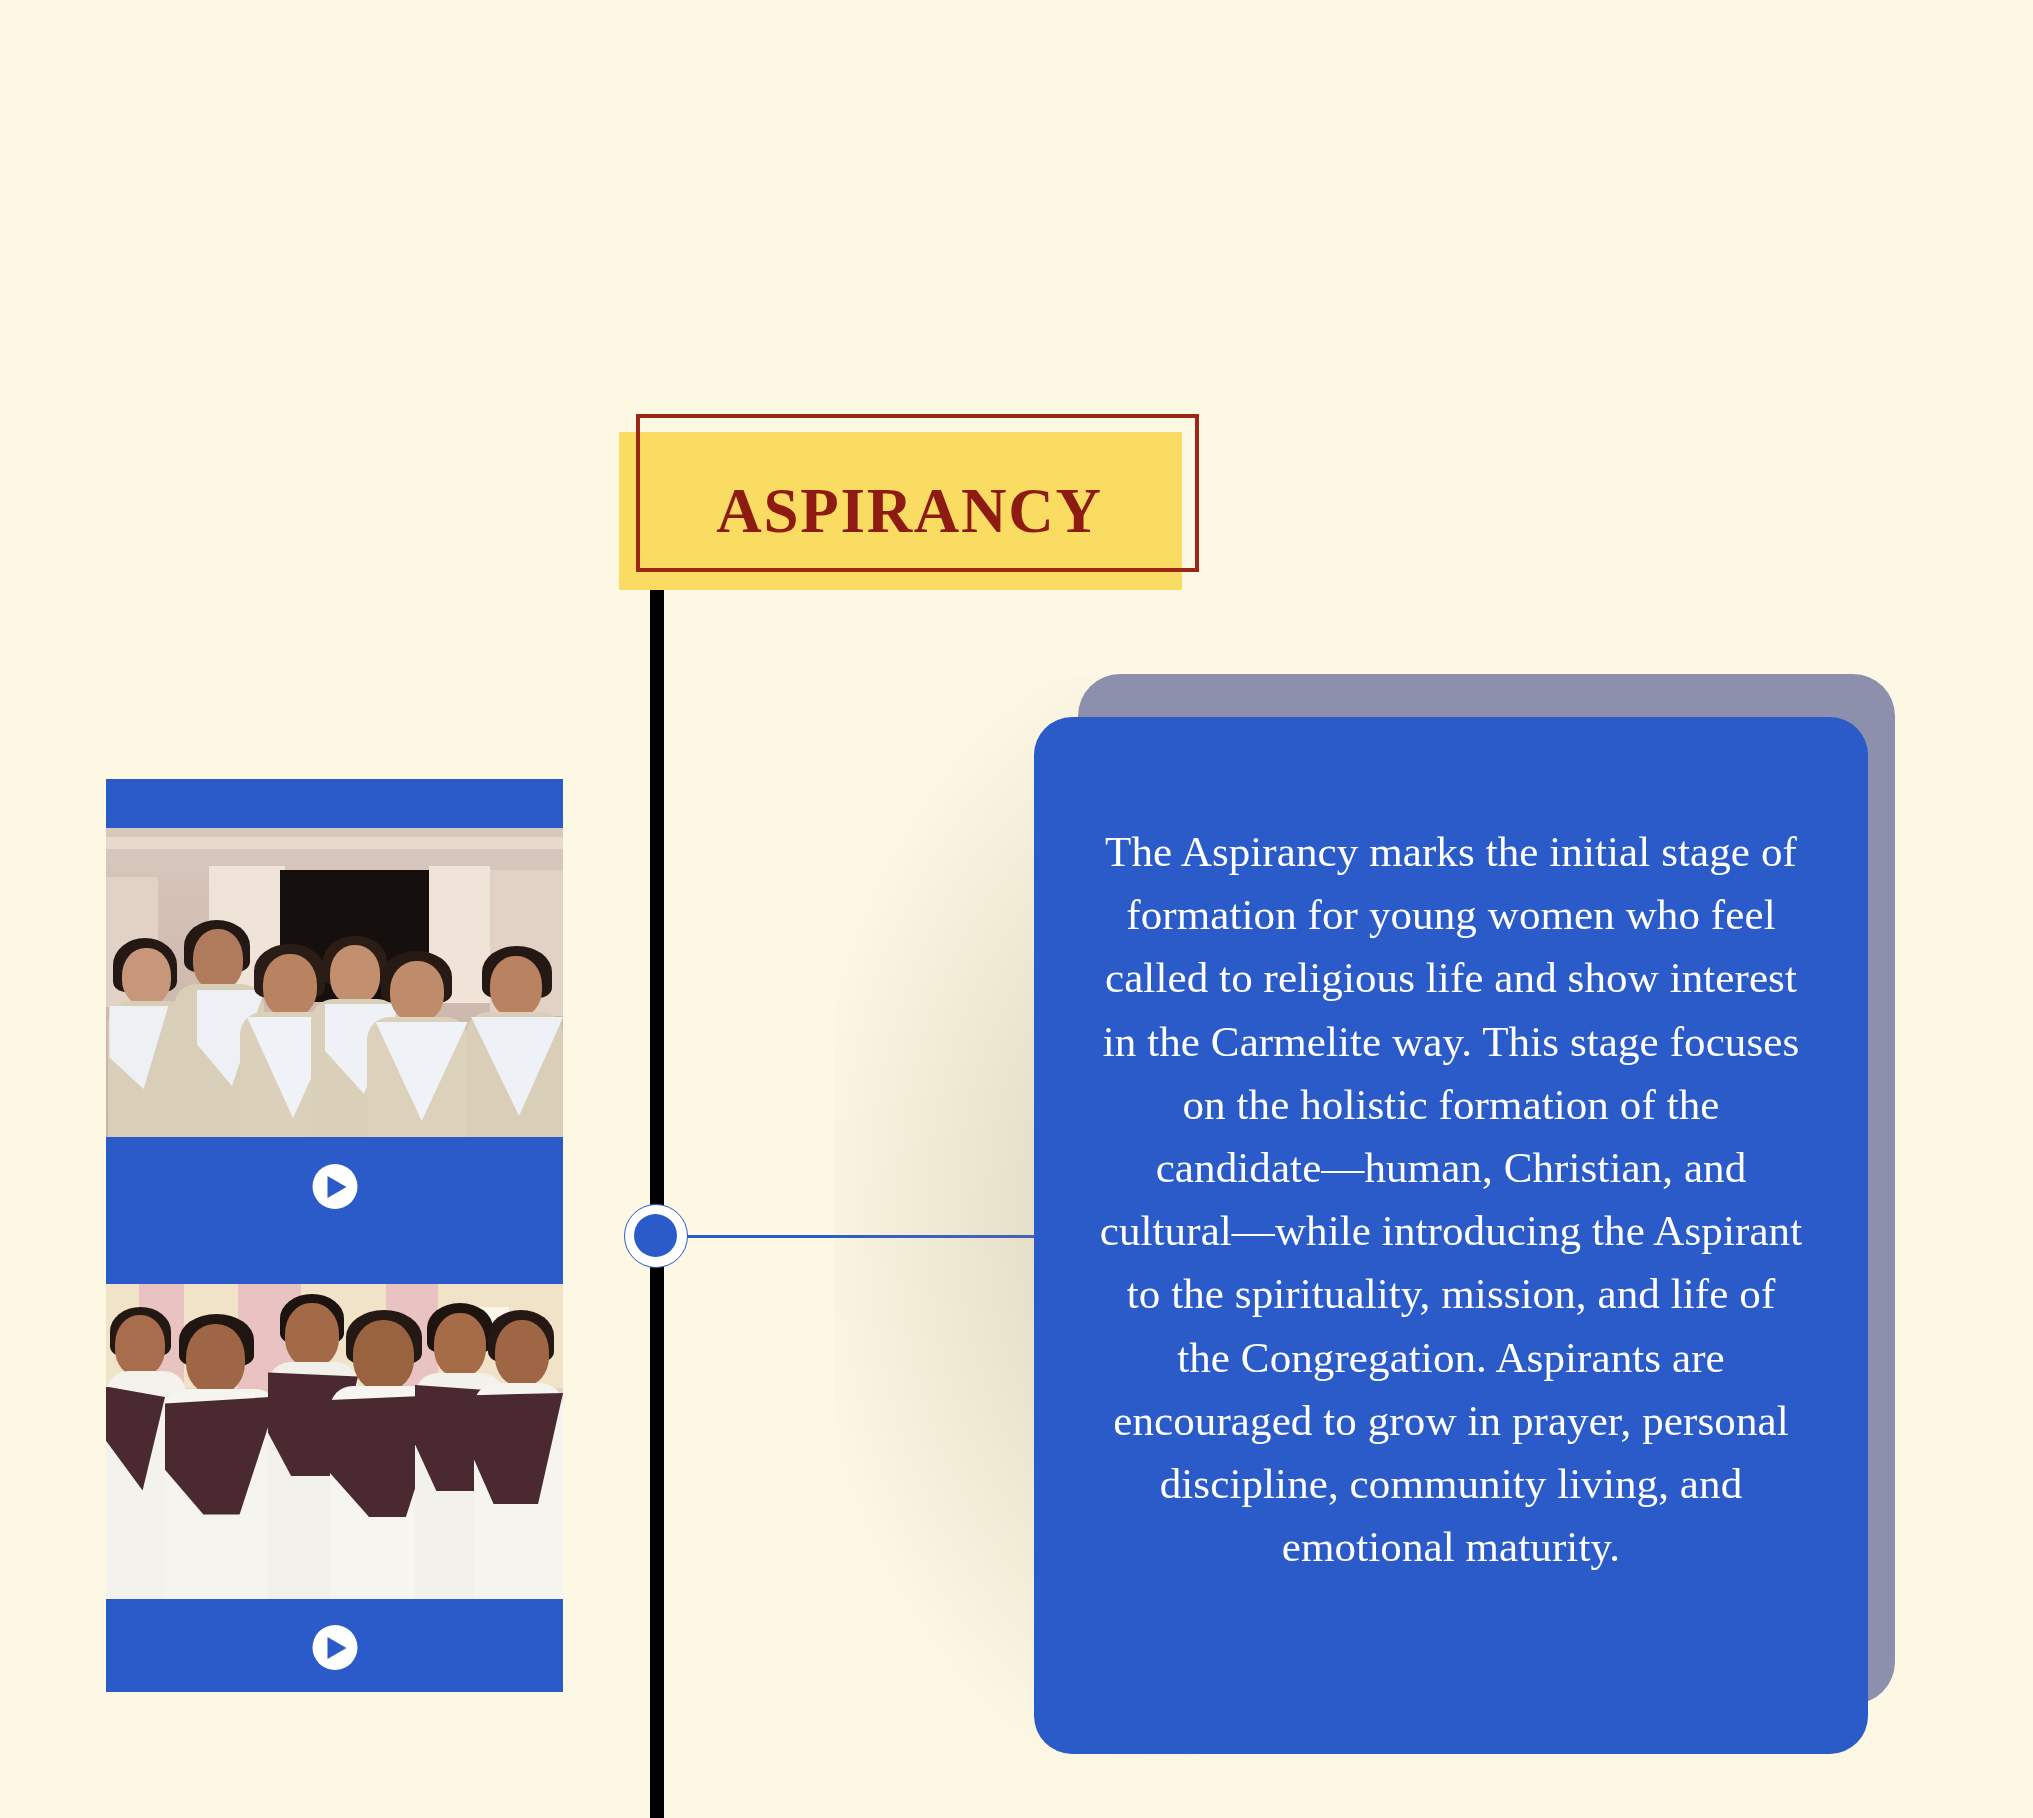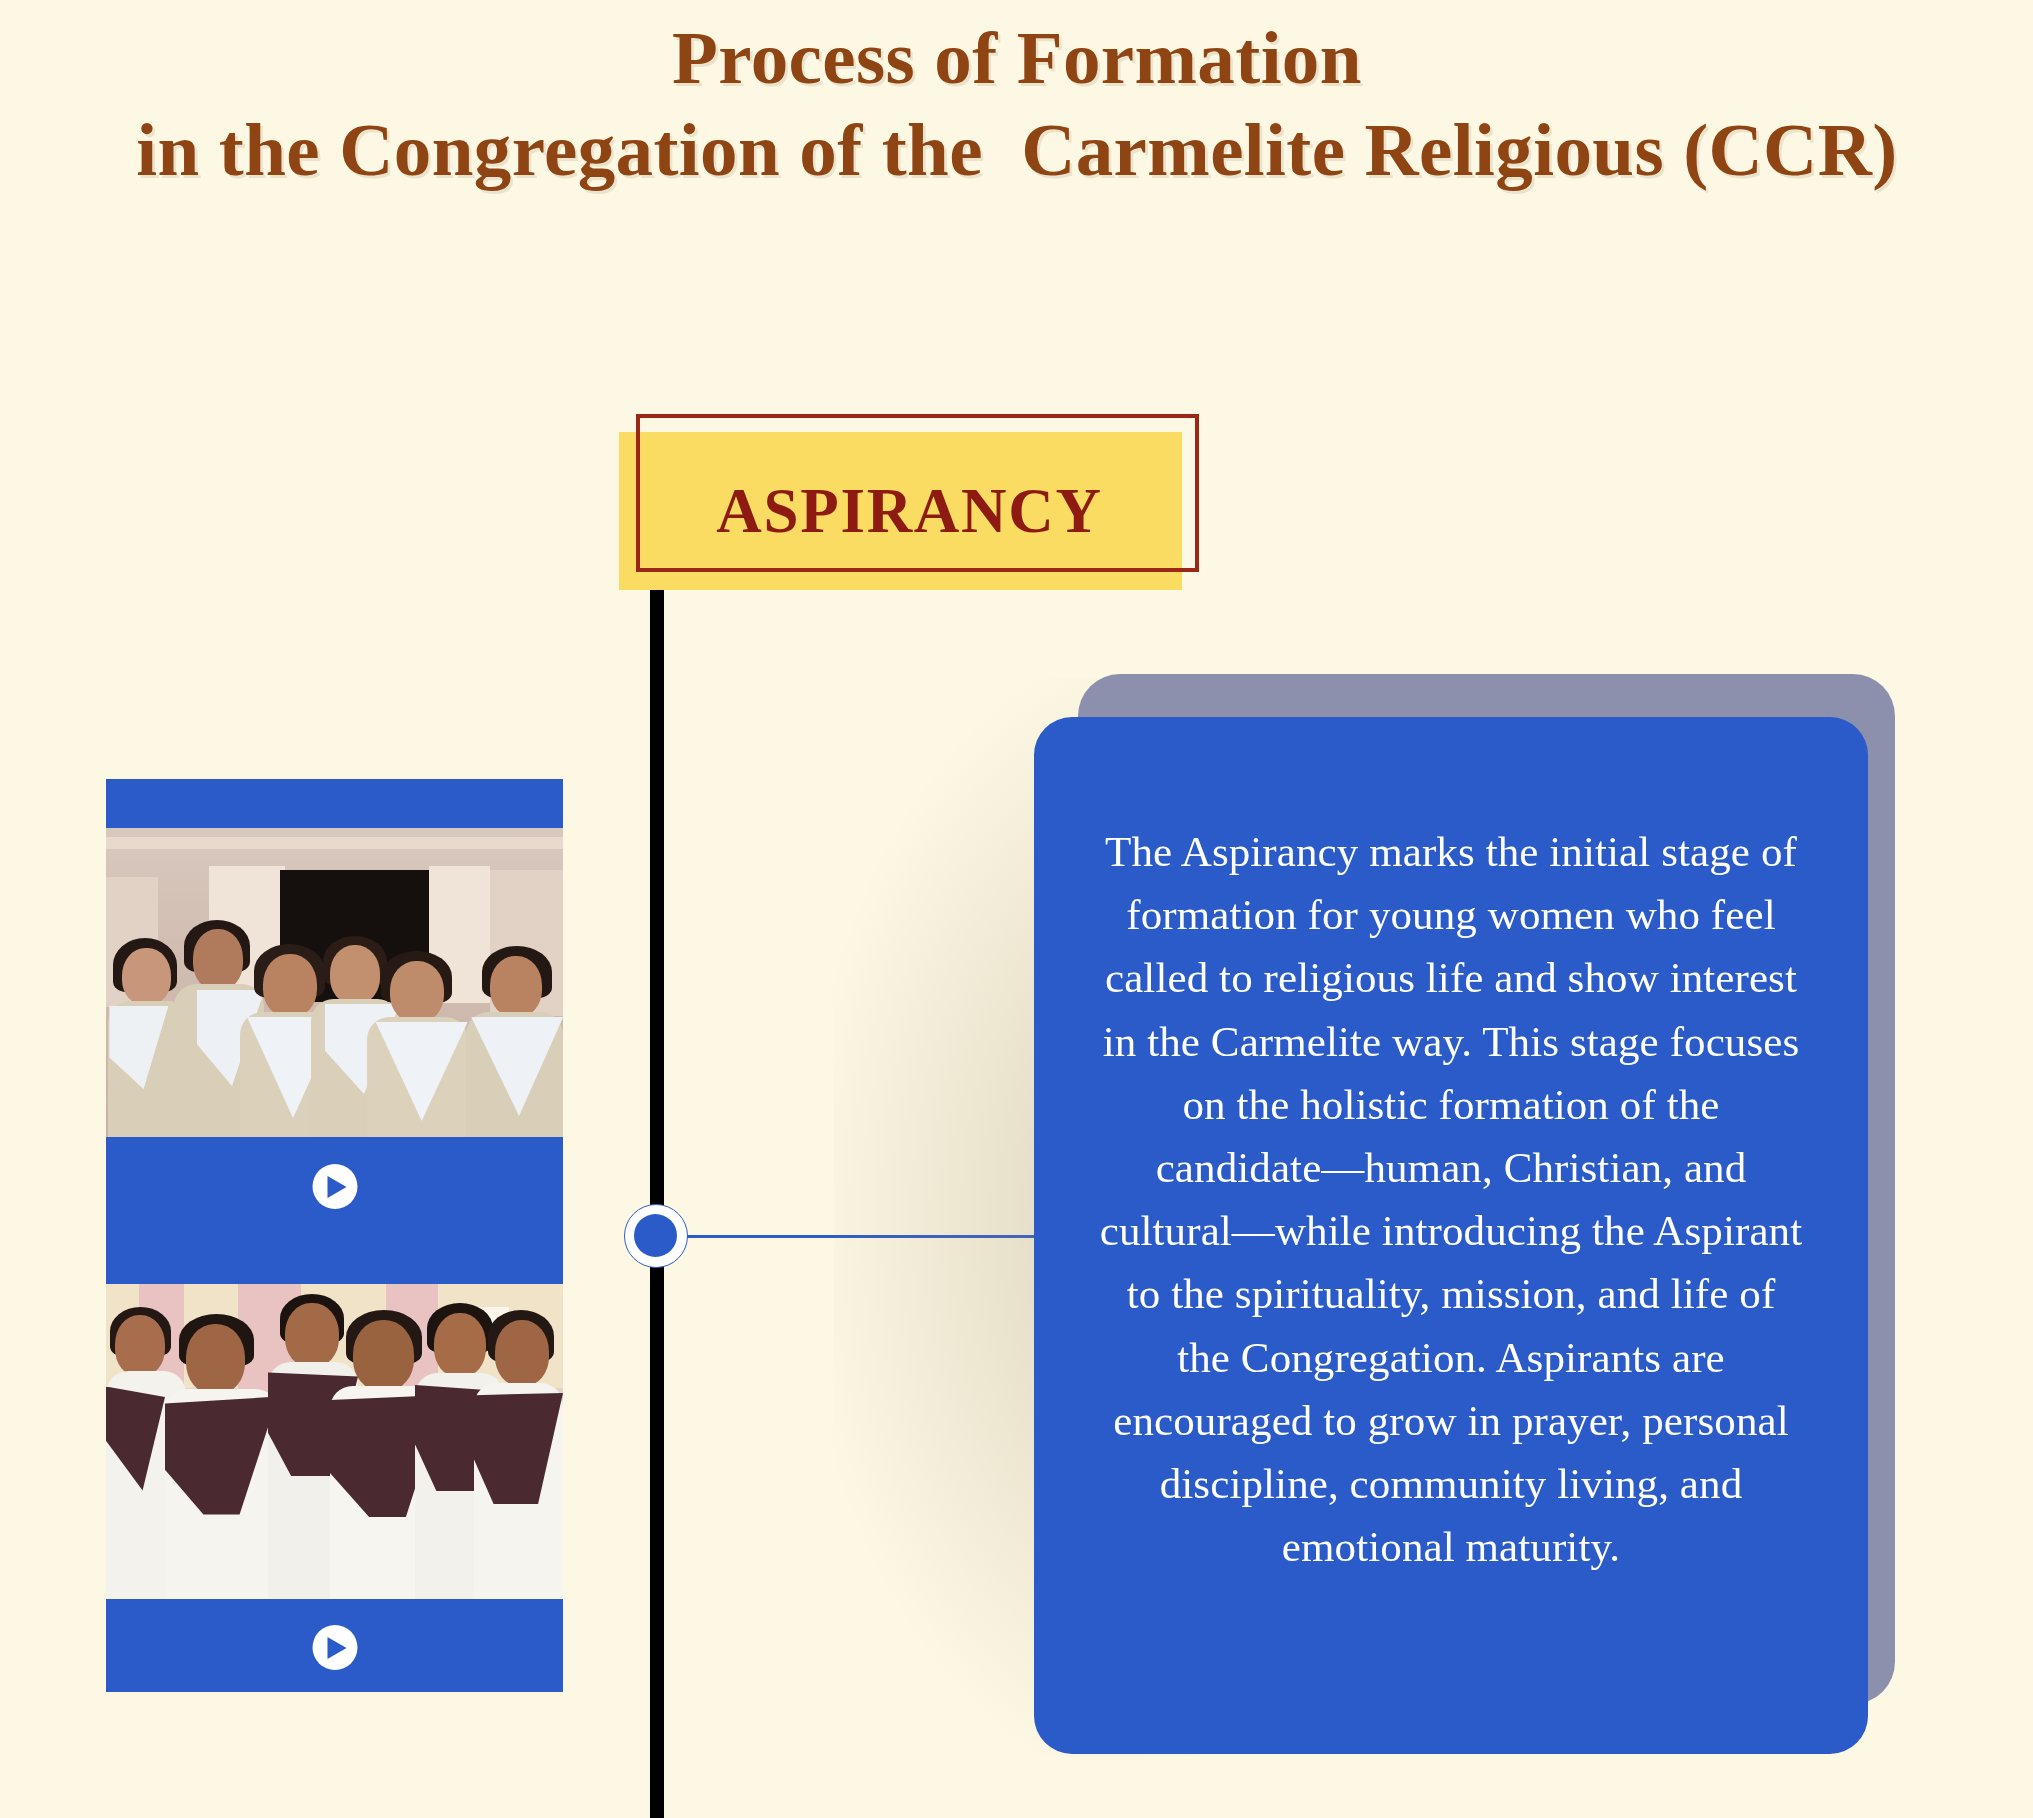--- a/index.html
+++ b/index.html
@@ -217,24 +217,20 @@
     line-height: 1.47;
     text-align: center;
     letter-spacing: 0.1px;
   }
 </style>
 </head>
 <body>
 
 <div id="canvas">
 
-  <div class="title-block">
-    <span class="title-line">Process of Formation</span>
-    <span class="title-line">in the Congregation of the  Carmelite Religious (CCR)</span>
-  </div>
 
   <div class="spine"></div>
 
   <div class="badge-wrap">
     <div class="badge-fill"></div>
     <div class="badge-outline"></div>
     <div class="badge-label">ASPIRANCY</div>
   </div>
 
   <div class="node-outer"></div>

